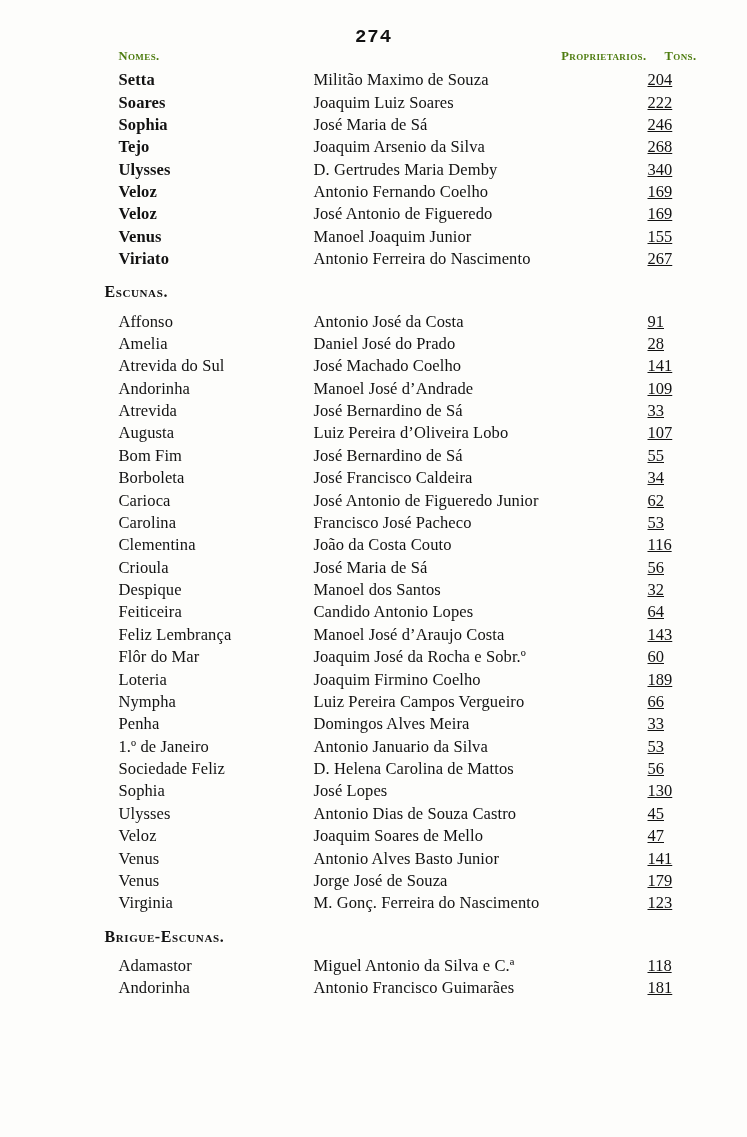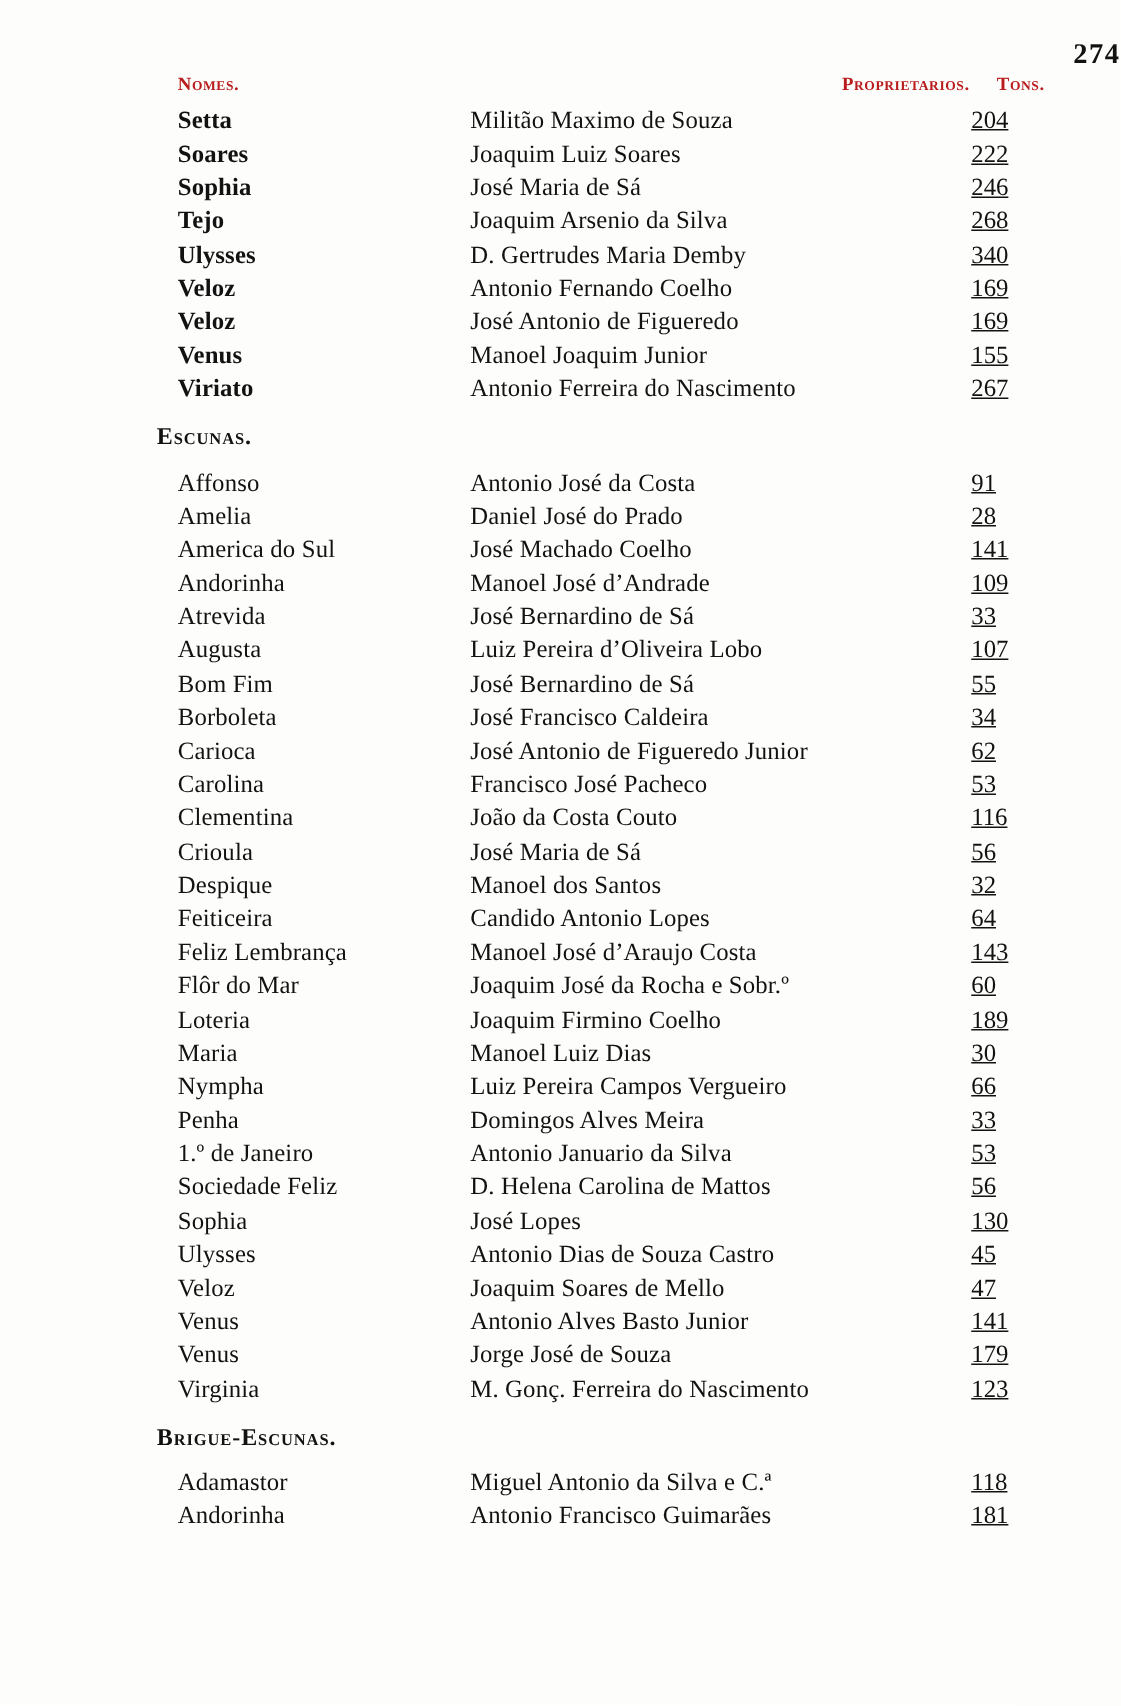--- a/index.html
+++ b/index.html
@@ -18,26 +18,26 @@
   .page {
     position: relative;
     width: 747px;
     height: 1137px;
     box-sizing: border-box;
     padding: 0;
     
     background: #fdfdfb;
   }
   .page-number {
-    text-align: right;
+    text-align: center;
     font-size: 19px;
     font-weight: bold;
     letter-spacing: 1px;
     padding-top: 26px;
-    font-family: Liberation Serif, serif;
+    font-family: Liberation Mono, monospace;
   }
   .table-wrap {
     margin: 0 auto;
     width: 610px;
     padding-left: 36px;
     box-sizing: border-box;
   }
   table.ship-table {
     border-collapse: collapse;
     width: 100%;
@@ -46,21 +46,21 @@
   table.ship-table col.c-name { width: 205px; }
   table.ship-table col.c-owner { width: 338px; }
   table.ship-table col.c-ton  { width: 67px; }
 
   .col-head {
     font-size: 12.5px;
     font-variant: small-caps;
     font-weight: bold;
     letter-spacing: .4px;
     padding-bottom: 5px;
-    color: #b91c1c;
+    color: #4d7c0f;
   }
   .col-head.name { text-align: left; padding-left: 14px; }
   .col-head.owner { text-align: right; padding-left: 4px; }
   .col-head.ton { text-align: center; padding-right: 2px; }
 
   td.name {
     font-size: 16.5px;
     padding: 1.2px 0 1.2px 14px;
     white-space: nowrap;
     letter-spacing: .1px;
@@ -163,21 +163,21 @@
             <td class="name">Affonso</td>
             <td class="owner">Antonio José da Costa</td>
             <td class="ton">91</td>
           </tr>
           <tr>
             <td class="name">Amelia</td>
             <td class="owner">Daniel José do Prado</td>
             <td class="ton">28</td>
           </tr>
           <tr>
-            <td class="name">America do Sul</td>
+            <td class="name">Atrevida do Sul</td>
             <td class="owner">José Machado Coelho</td>
             <td class="ton">141</td>
           </tr>
           <tr>
             <td class="name">Andorinha</td>
             <td class="owner">Manoel José d’Andrade</td>
             <td class="ton">109</td>
           </tr>
           <tr>
             <td class="name">Atrevida</td>
@@ -238,25 +238,20 @@
             <td class="name">Flôr do Mar</td>
             <td class="owner">Joaquim José da Rocha e Sobr.º</td>
             <td class="ton">60</td>
           </tr>
           <tr>
             <td class="name">Loteria</td>
             <td class="owner">Joaquim Firmino Coelho</td>
             <td class="ton">189</td>
           </tr>
           <tr>
-            <td class="name">Maria</td>
-            <td class="owner">Manoel Luiz Dias</td>
-            <td class="ton">30</td>
-          </tr>
-          <tr>
             <td class="name">Nympha</td>
             <td class="owner">Luiz Pereira Campos Vergueiro</td>
             <td class="ton">66</td>
           </tr>
           <tr>
             <td class="name">Penha</td>
             <td class="owner">Domingos Alves Meira</td>
             <td class="ton">33</td>
           </tr>
           <tr>

